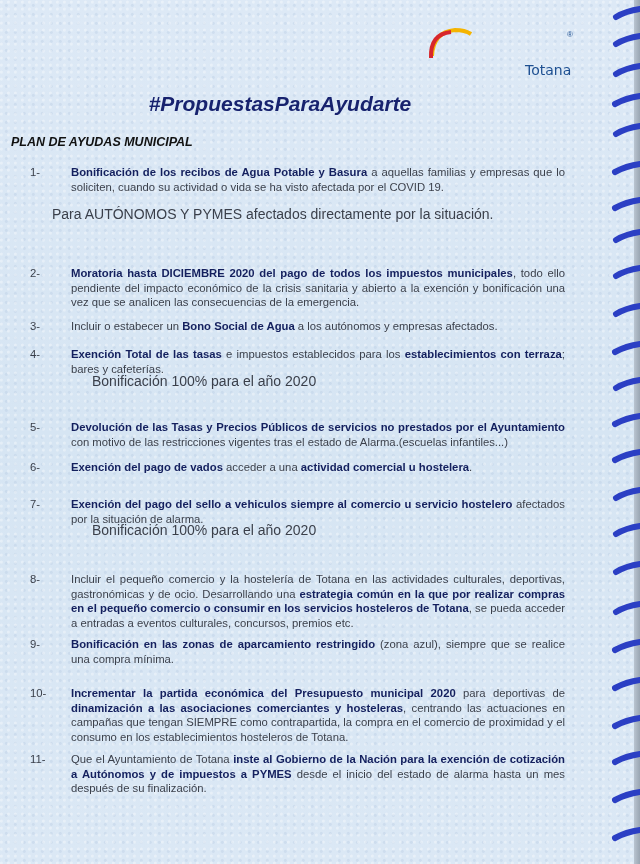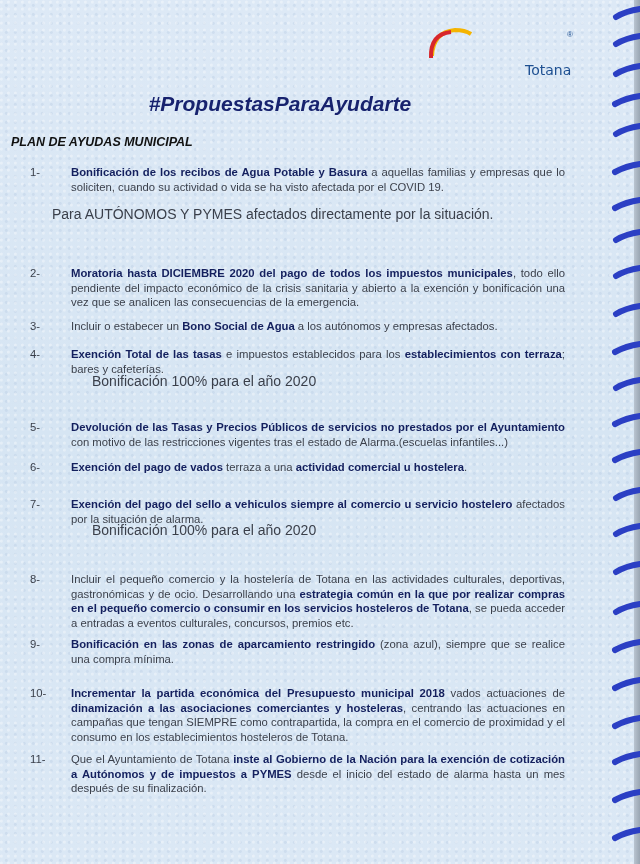--- a/index.html
+++ b/index.html
@@ -127,42 +127,42 @@
   </div>
   <div class="sub" style="left:92px; top:374px">Bonificación 100% para el año 2020</div>
 
   <div class="item" style="top:420px">
     <span class="num">5-</span>
     <span class="body"><b>Devolución de las Tasas y Precios Públicos de servicios no prestados por el Ayuntamiento</b><span> con motivo de las restricciones vigentes tras el estado de Alarma.(escuelas infantiles...)</span></span>
   </div>
 
   <div class="item" style="top:460px">
     <span class="num">6-</span>
-    <span class="body"><b>Exención del pago de vados</b><span> terraza a una </span><b>actividad comercial u hostelera</b><span>.</span></span>
+    <span class="body"><b>Exención del pago de vados</b><span> acceder a una </span><b>actividad comercial u hostelera</b><span>.</span></span>
   </div>
 
   <div class="item" style="top:497px">
     <span class="num">7-</span>
     <span class="body"><b>Exención del pago del sello a vehiculos siempre al comercio u servicio hostelero</b><span> afectados por la situación de alarma.</span></span>
   </div>
   <div class="sub" style="left:92px; top:523px">Bonificación 100% para el año 2020</div>
 
   <div class="item" style="top:572px">
     <span class="num">8-</span>
     <span class="body"><span>Incluir el pequeño comercio y la hostelería de Totana en las actividades culturales, deportivas, gastronómicas y de ocio. Desarrollando una </span><b>estrategia común en la que por realizar compras en el pequeño comercio o consumir en los servicios hosteleros de Totana</b><span>, se pueda acceder a entradas a eventos culturales, concursos, premios etc.</span></span>
   </div>
 
   <div class="item" style="top:637px">
     <span class="num">9-</span>
     <span class="body"><b>Bonificación en las zonas de aparcamiento restringido</b><span> (zona azul), siempre que se realice una compra mínima.</span></span>
   </div>
 
   <div class="item" style="top:686px">
     <span class="num">10-</span>
-    <span class="body"><b>Incrementar la partida económica del Presupuesto municipal 2018</b><span> vados actuaciones de </span><b>dinamización a las asociaciones comerciantes y hosteleras</b><span>, centrando las actuaciones en campañas que tengan SIEMPRE como contrapartida, la compra en el comercio de proximidad y el consumo en los establecimientos hosteleros de Totana.</span></span>
+    <span class="body"><b>Incrementar la partida económica del Presupuesto municipal 2020</b><span> para deportivas de </span><b>dinamización a las asociaciones comerciantes y hosteleras</b><span>, centrando las actuaciones en campañas que tengan SIEMPRE como contrapartida, la compra en el comercio de proximidad y el consumo en los establecimientos hosteleros de Totana.</span></span>
   </div>
 
   <div class="item" style="top:752px">
     <span class="num">11-</span>
     <span class="body"><span>Que el Ayuntamiento de Totana </span><b>inste al Gobierno de la Nación para la exención de cotización a Autónomos y de impuestos a PYMES</b><span> desde el inicio del estado de alarma hasta un mes después de su finalización.</span></span>
   </div>
 
 </div>
 
 </body></html>

